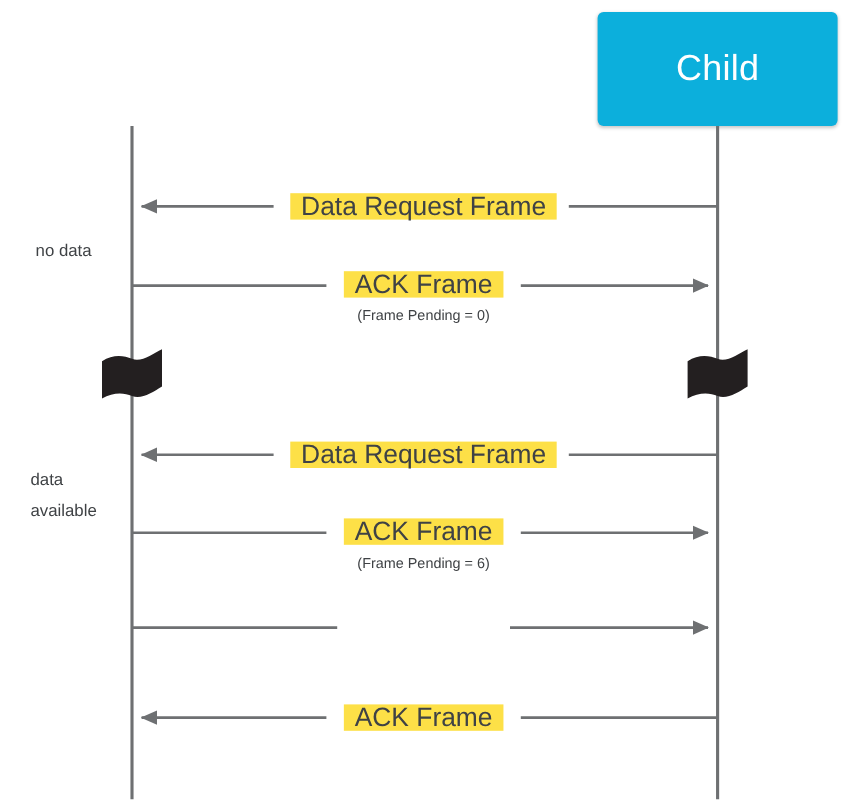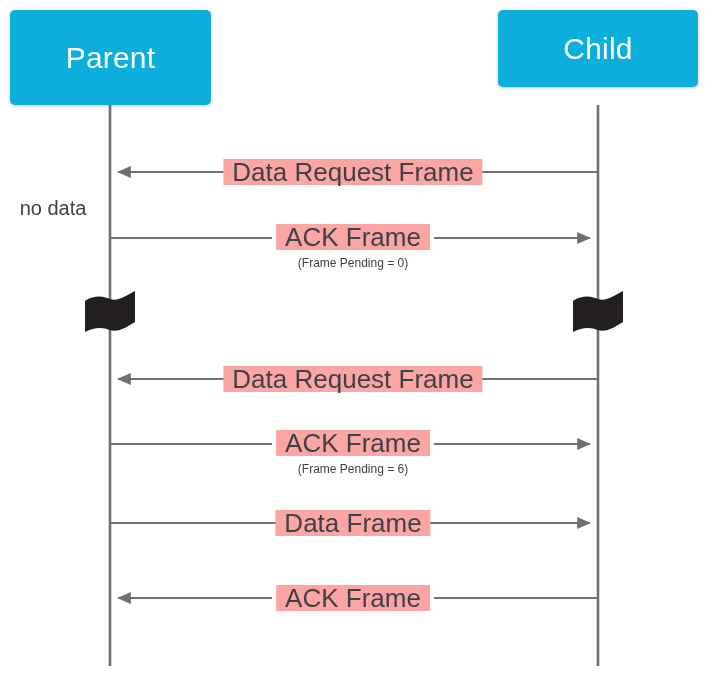--- a/index.html
+++ b/index.html
@@ -35,62 +35,59 @@
   }
   .actor-label {
     color: #ffffff;
     font-size: 30px;
     font-weight: normal;
     letter-spacing: 0.2px;
     line-height: 1;
     font-family: "Liberation Sans", sans-serif;
   }
   #actor-parent { left: 10px; top: 10px; width: 201px; height: 95px; }
-  #actor-child  { left: 498px; top: 10px; width: 200px; height: 77px; }
+  #actor-child  { left: 498px; top: 10px; width: 200px; height: 95px; }
 
   .msg-label {
     position: absolute;
     color: #3f4245;
-    font-size: 26px;
+    font-size: 22px;
     line-height: 1;
     white-space: nowrap;
     transform: translate(-50%, -50%);
     font-family: "Liberation Sans", sans-serif;
-    background: #fca5a5;
+    background: #fde047;
     padding: 0 9px;
     text-align: right;
   }
   .msg-sublabel {
     position: absolute;
     color: #3f4245;
     font-size: 12px;
     line-height: 1;
     white-space: nowrap;
     transform: translate(-50%, -50%);
     font-family: "Liberation Sans", sans-serif;
   }
   .side-note {
     position: absolute;
     color: #3f4245;
-    font-size: 20px;
+    font-size: 14px;
     line-height: 26px;
     text-align: left;
     white-space: pre-line;
     transform: translate(-50%, -50%);
     font-family: "Liberation Sans", sans-serif;
   }
 </style>
 </head>
 <body>
 
 <div id="diagram">
 
-  <div class="actor-box" id="actor-parent">
-    <span class="actor-label">Parent</span>
-  </div>
   <div class="actor-box" id="actor-child">
     <span class="actor-label">Child</span>
   </div>
 
   <svg class="layer" id="vector-layer" viewBox="0 0 706 676">
     <defs>
       <marker id="arrow-right" viewBox="0 0 10 10" refX="9.4" refY="5" markerWidth="6.2" markerHeight="6.2" orient="auto-start-reverse">
         <path d="M 0 0.6 L 10 5 L 0 9.4 z" fill="#6e7072"></path>
       </marker>
       <marker id="arrow-left" viewBox="0 0 10 10" refX="9.4" refY="5" markerWidth="6.2" markerHeight="6.2" orient="auto-start-reverse">
@@ -147,19 +144,20 @@
   <div class="msg-label" style="left:353px; top:172px;">Data Request Frame</div>
 
   <div class="msg-label" style="left:353px; top:237px;">ACK Frame</div>
   <div class="msg-sublabel" style="left:353px; top:263px;">(Frame Pending = 0)</div>
 
   <div class="msg-label" style="left:353px; top:379px;">Data Request Frame</div>
 
   <div class="msg-label" style="left:353px; top:443px;">ACK Frame</div>
   <div class="msg-sublabel" style="left:353px; top:469px;">(Frame Pending = 6)</div>
 
-  <div class="msg-label" style="left:353px; top:523px;">Data Frame</div>
 
   <div class="msg-label" style="left:353px; top:598px;">ACK Frame</div>
 
   <div class="side-note" style="left:53px; top:208px;">no data</div>
+  <div class="side-note" style="left:53px; top:412px;">data
+available</div>
 
 </div>
 
 </body></html>

